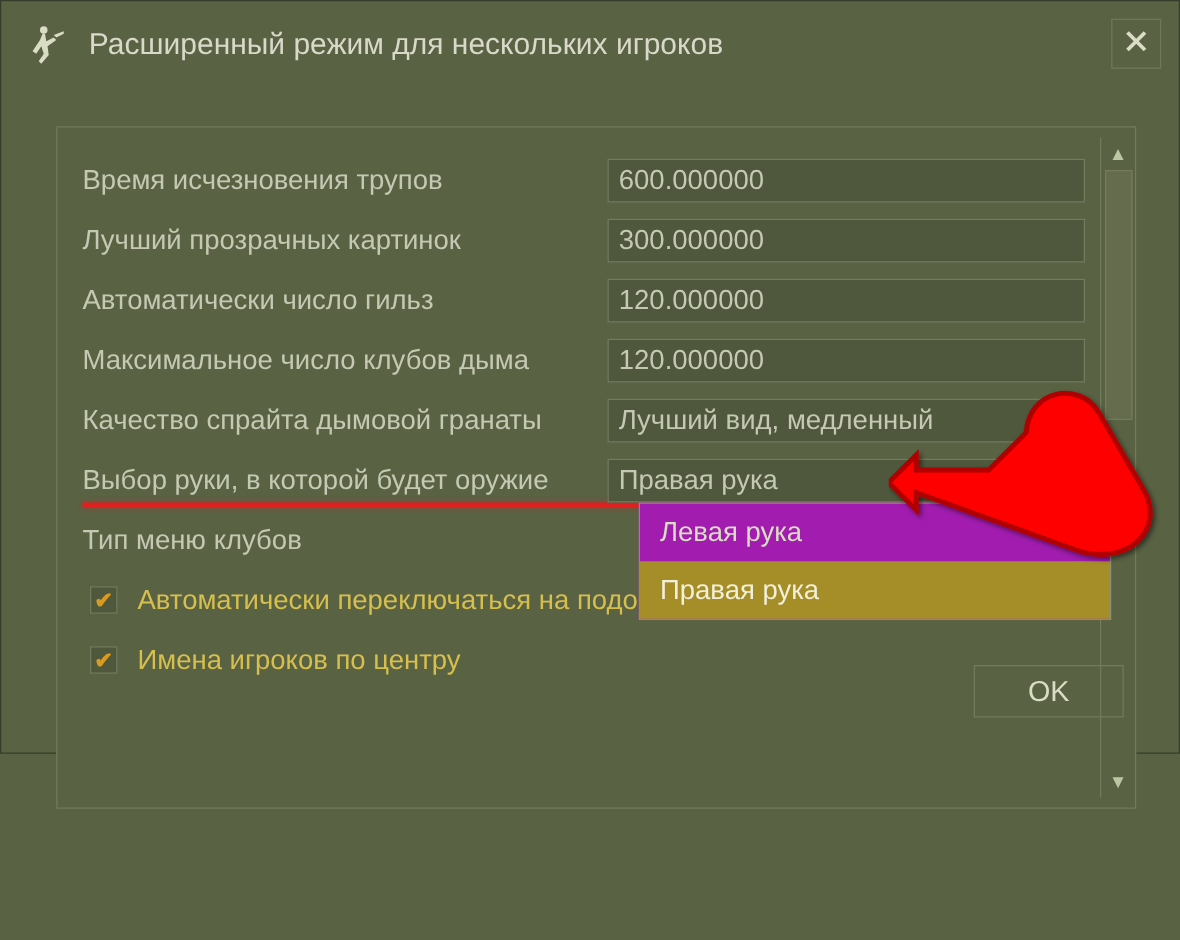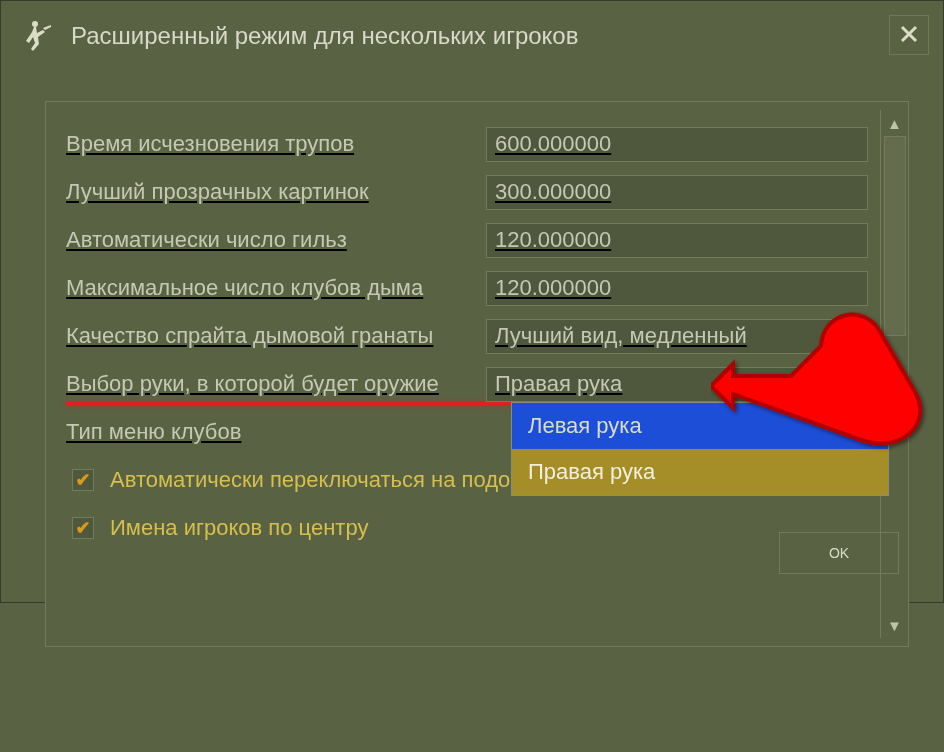--- a/index.html
+++ b/index.html
@@ -65,21 +65,20 @@
   .scroll-thumb {
     position: absolute; top: 26px; left: 3px;
     width: 22px; height: 200px;
     background: #646c4d;
     border: 1px solid #747b5c;
     cursor: pointer;
   }
   .row {
     display: flex; align-items: center;
     height: 48px;
-    text-decoration: underline;
   }
   .row .label {
     width: 420px; flex: 0 0 auto;
     color: #c5c9b3; font-size: 22px;
     white-space: nowrap;
   }
   .row .input, .row .select {
     flex: 1; height: 35px;
     background: #4f573c;
     border: 1px solid #747b5c;
@@ -96,21 +95,21 @@
   .underline-red {
     height: 4px; background: #e02020;
     margin-top: -6px; margin-bottom: 6px;
     width: 820px;
     box-shadow: 0 0 4px rgba(224,32,32,0.6);
   }
   .dropdown {
     position: absolute;
     left: 465px; top: 300px;
     width: 378px;
-    background: #1d4ed8;
+    background: #a21caf;
     border: 1px solid #8a8f75;
     z-index: 10;
   }
   .dropdown .opt {
     padding: 10px 16px;
     color: #d9ddc4; font-size: 22px;
     cursor: pointer;
   }
   .dropdown .opt.hl {
     background: #a58e28;
@@ -135,21 +134,21 @@
     color: #d6bf4d; font-size: 22px;
   }
   .buttons {
     position: absolute;
     right: 44px; bottom: 28px;
     display: flex; gap: 24px;
   }
   .btn {
     min-width: 120px; height: 42px;
     border: 1px solid #747b5c;
-    color: #d9ddc4; font-size: 14px;
+    color: #d9ddc4; font-size: 23px;
     display: flex; align-items: center; justify-content: center;
     padding: 0 22px;
     cursor: pointer;
   }
   .arrow-annotation {
     position: absolute;
     left: 710px; top: 305px;
     pointer-events: none;
     z-index: 20;
   }

